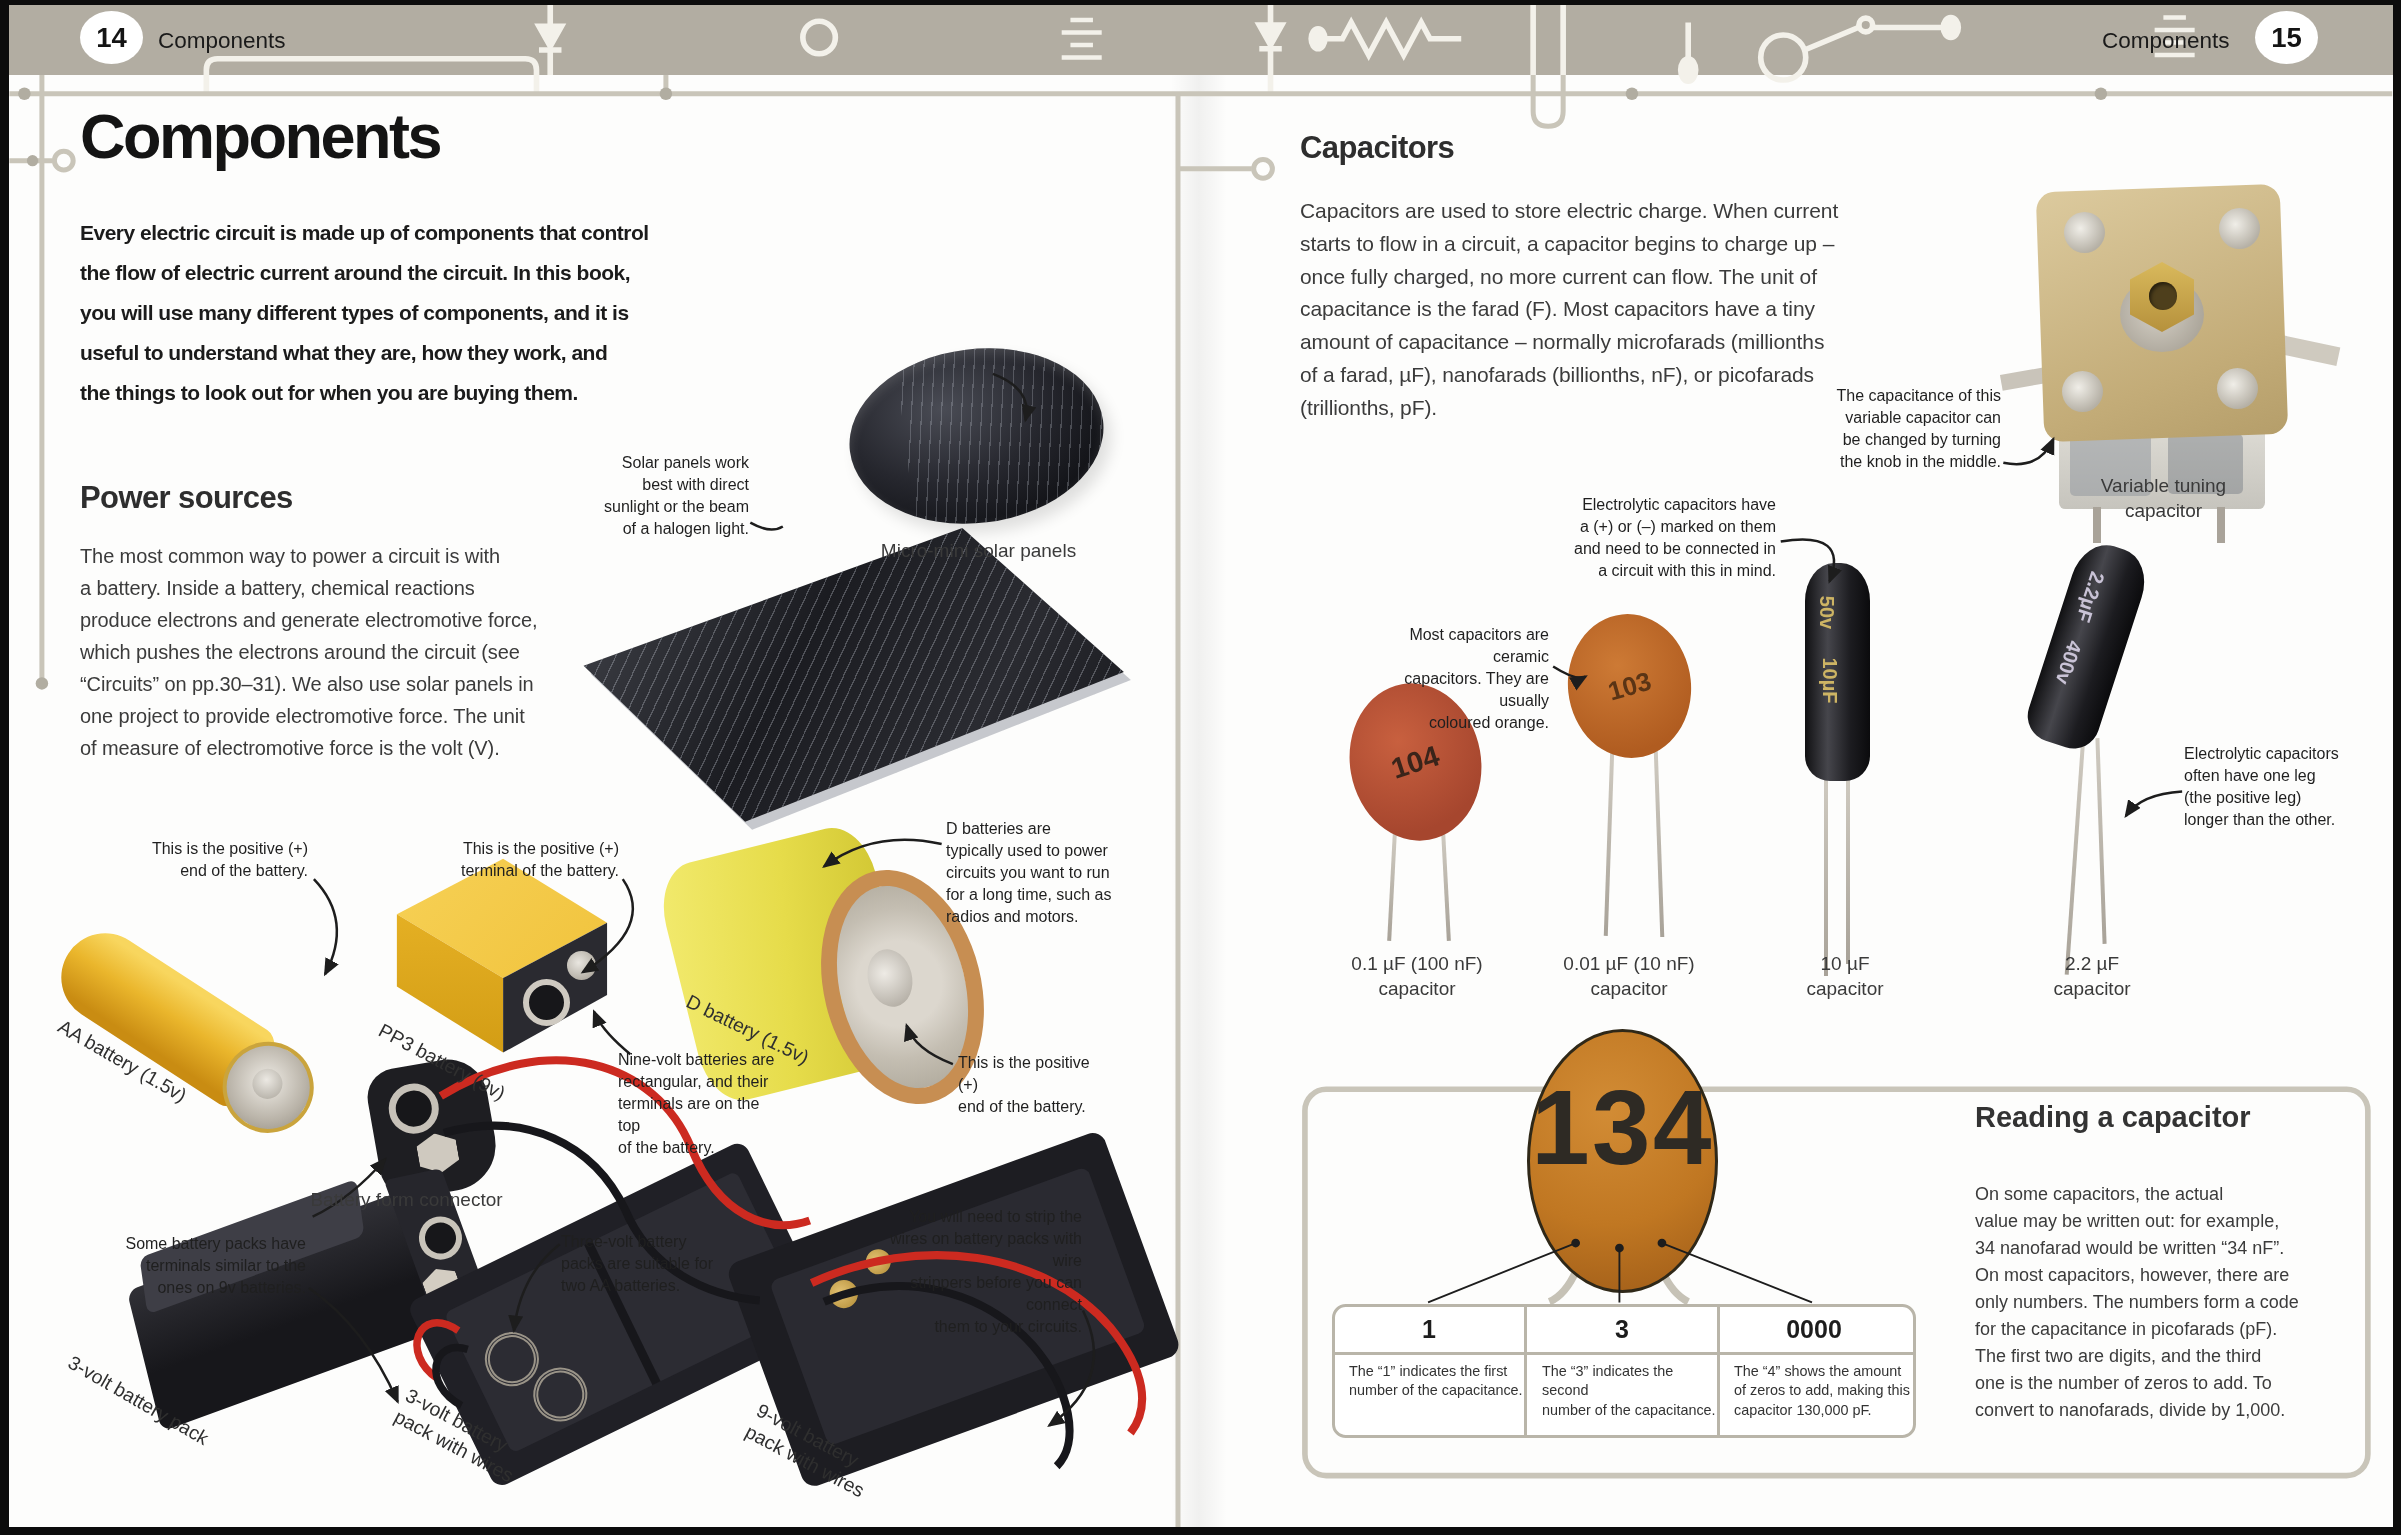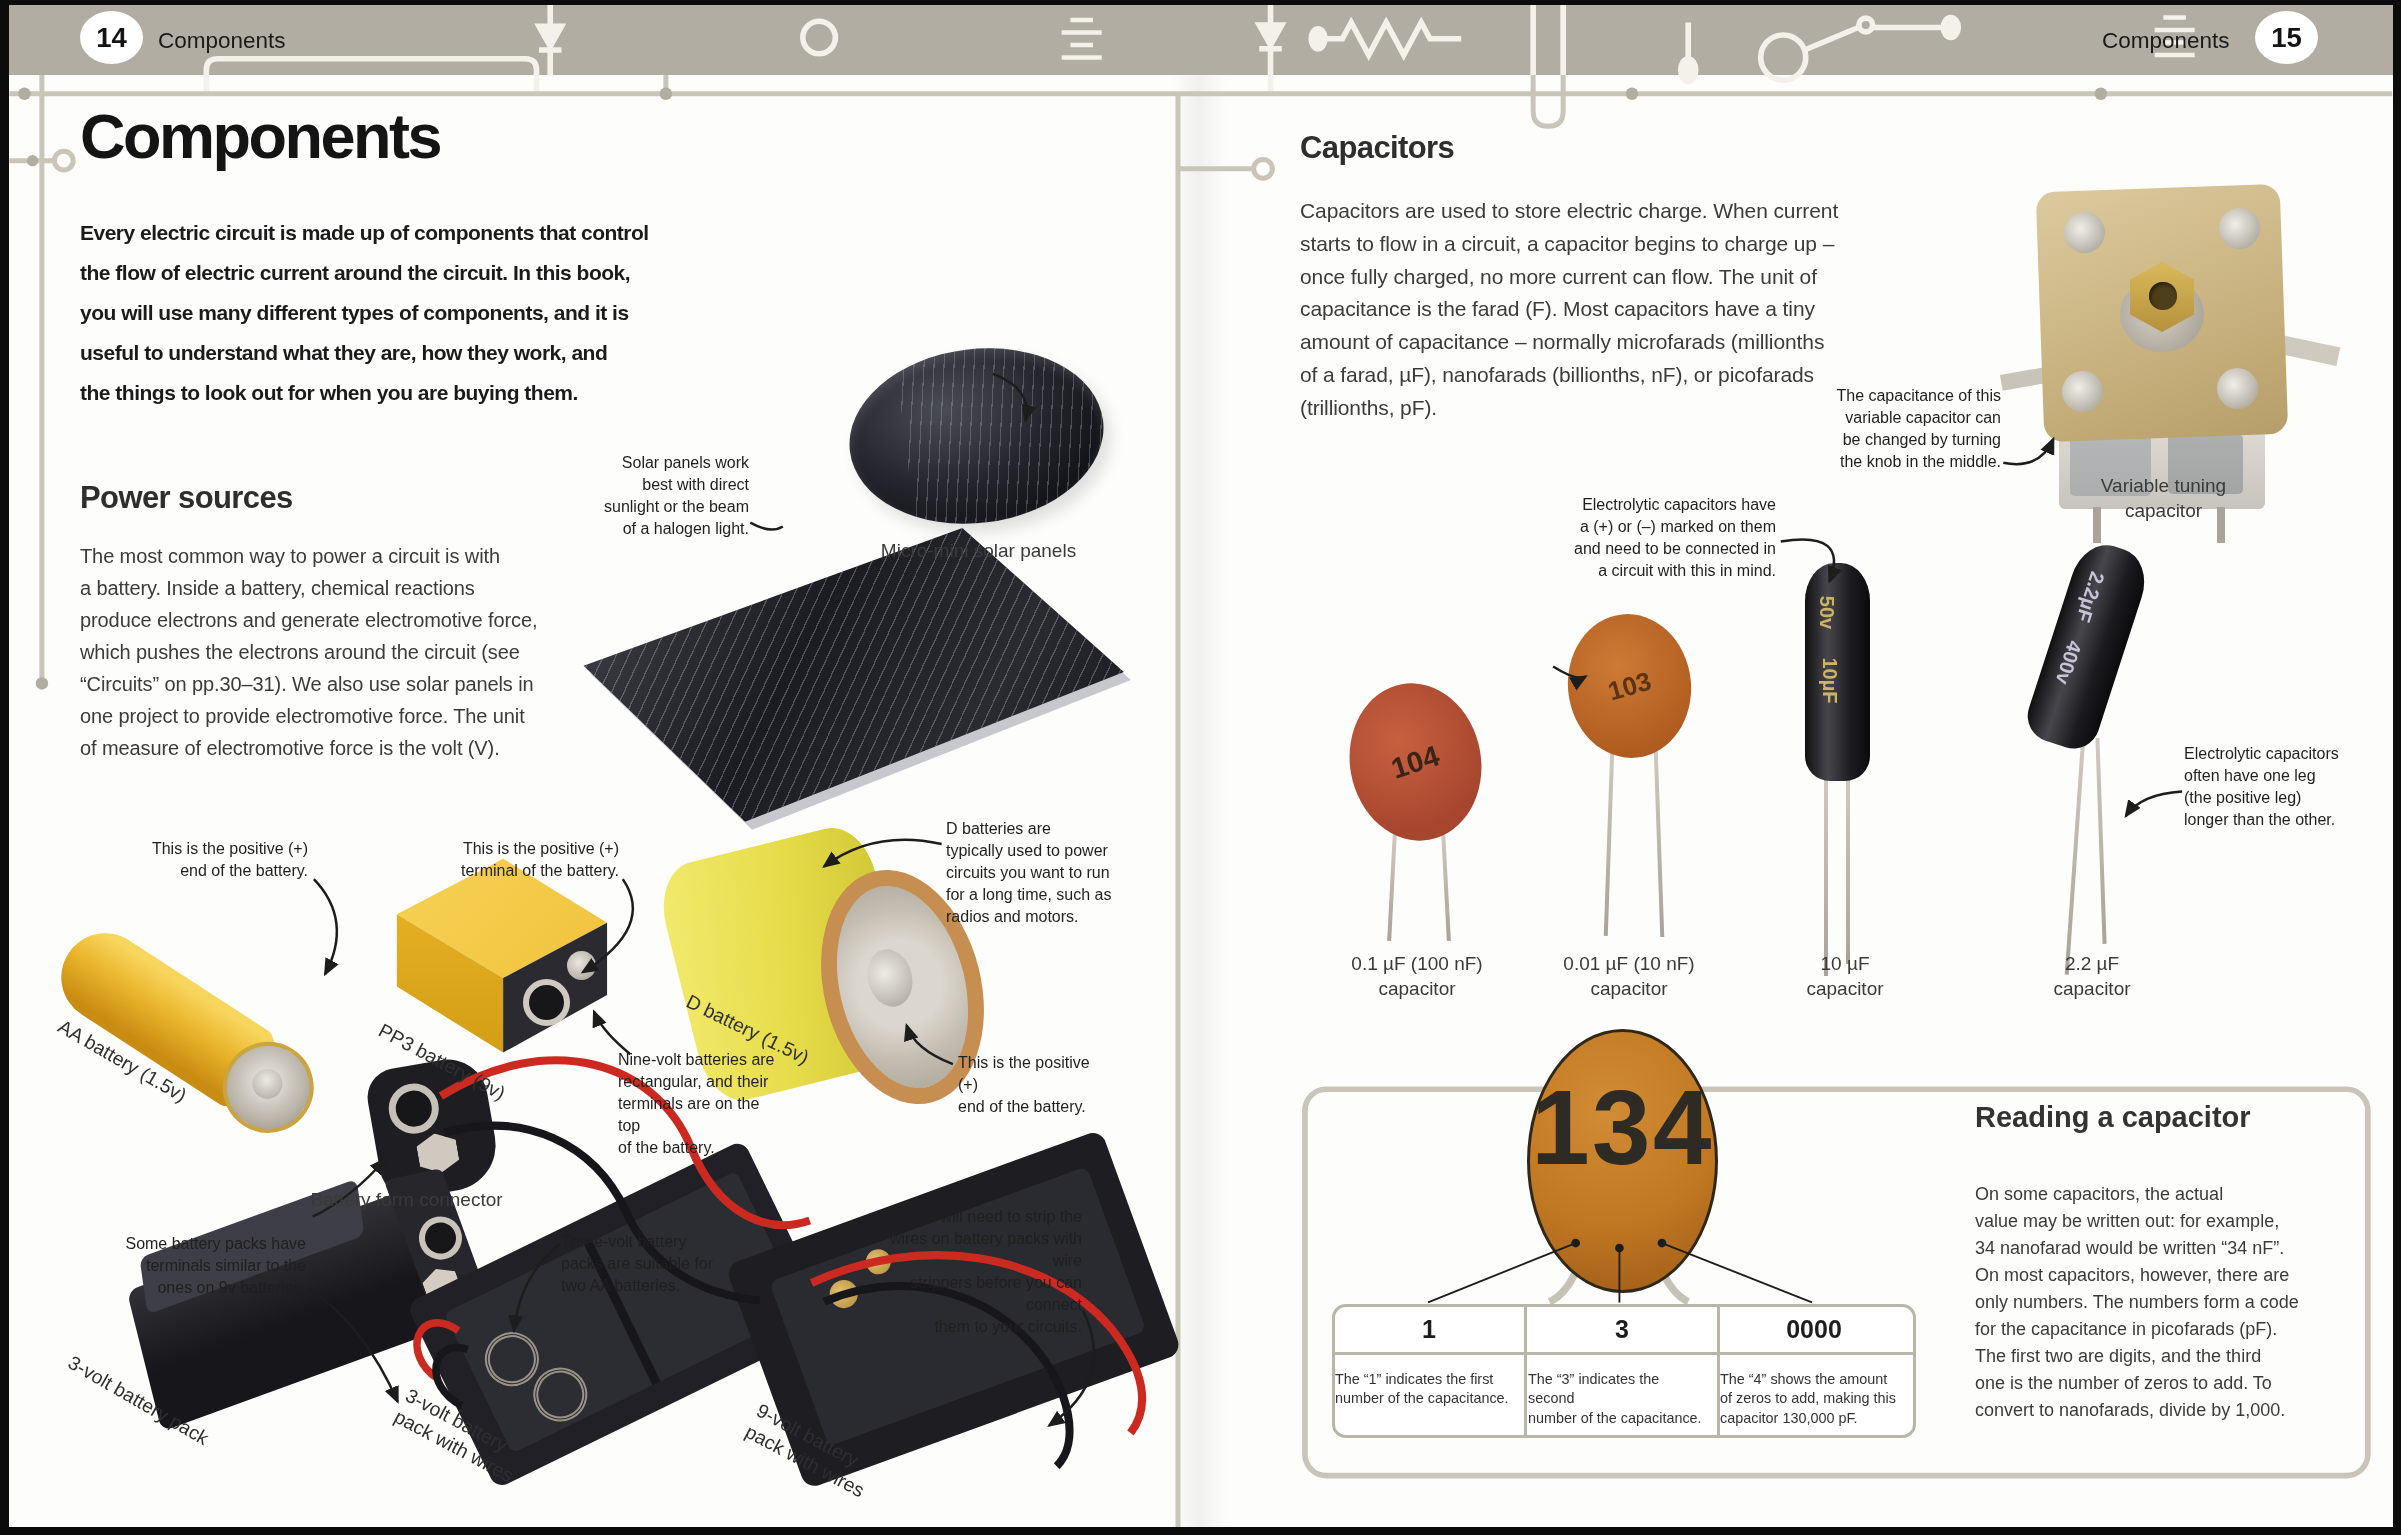--- a/index.html
+++ b/index.html
@@ -26,21 +26,21 @@
   .rh{font-size:29px;font-weight:700;color:#333;}
   .rbody{font-size:18px;line-height:1.5;color:#3b3b3b;margin-top:29px;}
   .ph{position:absolute;}
   .pp{position:absolute;}
   
   #captable{position:absolute;left:1332px;top:1304px;width:578px;height:128px;border:3.1px solid #b9b5a9;
             border-radius:13.8px;background:#fff;z-index:4;}
   .tsep-v{position:absolute;top:0;bottom:0;width:3.1px;background:#b9b5a9;}
   .tsep-h{position:absolute;left:0;right:0;top:45px;height:3.1px;background:#b9b5a9;}
   .th{position:absolute;top:7.5px;width:188px;text-align:center;font-size:25px;font-weight:700;color:#1d1d1d;white-space:pre-line;}
-  .td{position:absolute;top:55px;width:178px;font-size:14.4px;line-height:1.35;color:#333;white-space:pre-line;padding-left:0;margin-top:8px;}
+  .td{position:absolute;top:55px;width:178px;font-size:14.4px;line-height:1.35;color:#333;white-space:pre-line;padding-left:14px;}
   .gutter{position:absolute;left:1171px;top:75px;width:56px;height:1460px;z-index:0;
           background:linear-gradient(90deg,rgba(0,0,0,0) 0%,rgba(0,0,0,0.05) 50%,rgba(0,0,0,0) 100%);}
 </style>
 </head>
 <body>
 
 <div id="spread">
 
   <div class="edge" style="left:0;top:0;width:2401px;height:5px;"></div>
   <div class="edge" style="left:0;top:0;width:9.4px;height:1535px;"></div>
@@ -374,20 +374,23 @@
 variable capacitor can
 be changed by turning
 the knob in the middle.</div>
   <div class="tb lbl" style="left:2057px;top:474px;width:213px;">Variable tuning
 capacitor</div>
 
   <div class="tb ann ar" style="left:1557px;top:494px;width:219px;">Electrolytic capacitors have
 a (+) or (–) marked on them
 and need to be connected in
 a circuit with this in mind.</div>
+  <div class="tb ann ar" style="left:1368px;top:624px;width:181px;">Most capacitors are ceramic
+capacitors. They are usually
+coloured orange.</div>
   <div class="tb ann" style="left:2184px;top:743px;width:169px;">Electrolytic capacitors
 often have one leg
 (the positive leg)
 longer than the other.</div>
 
   <div class="tb lbl" style="left:1323px;top:952px;width:188px;">0.1 µF (100 nF)
 capacitor</div>
   <div class="tb lbl" style="left:1535px;top:952px;width:188px;">0.01 µF (10 nF)
 capacitor</div>
   <div class="tb lbl" style="left:1751px;top:952px;width:188px;">10 µF

